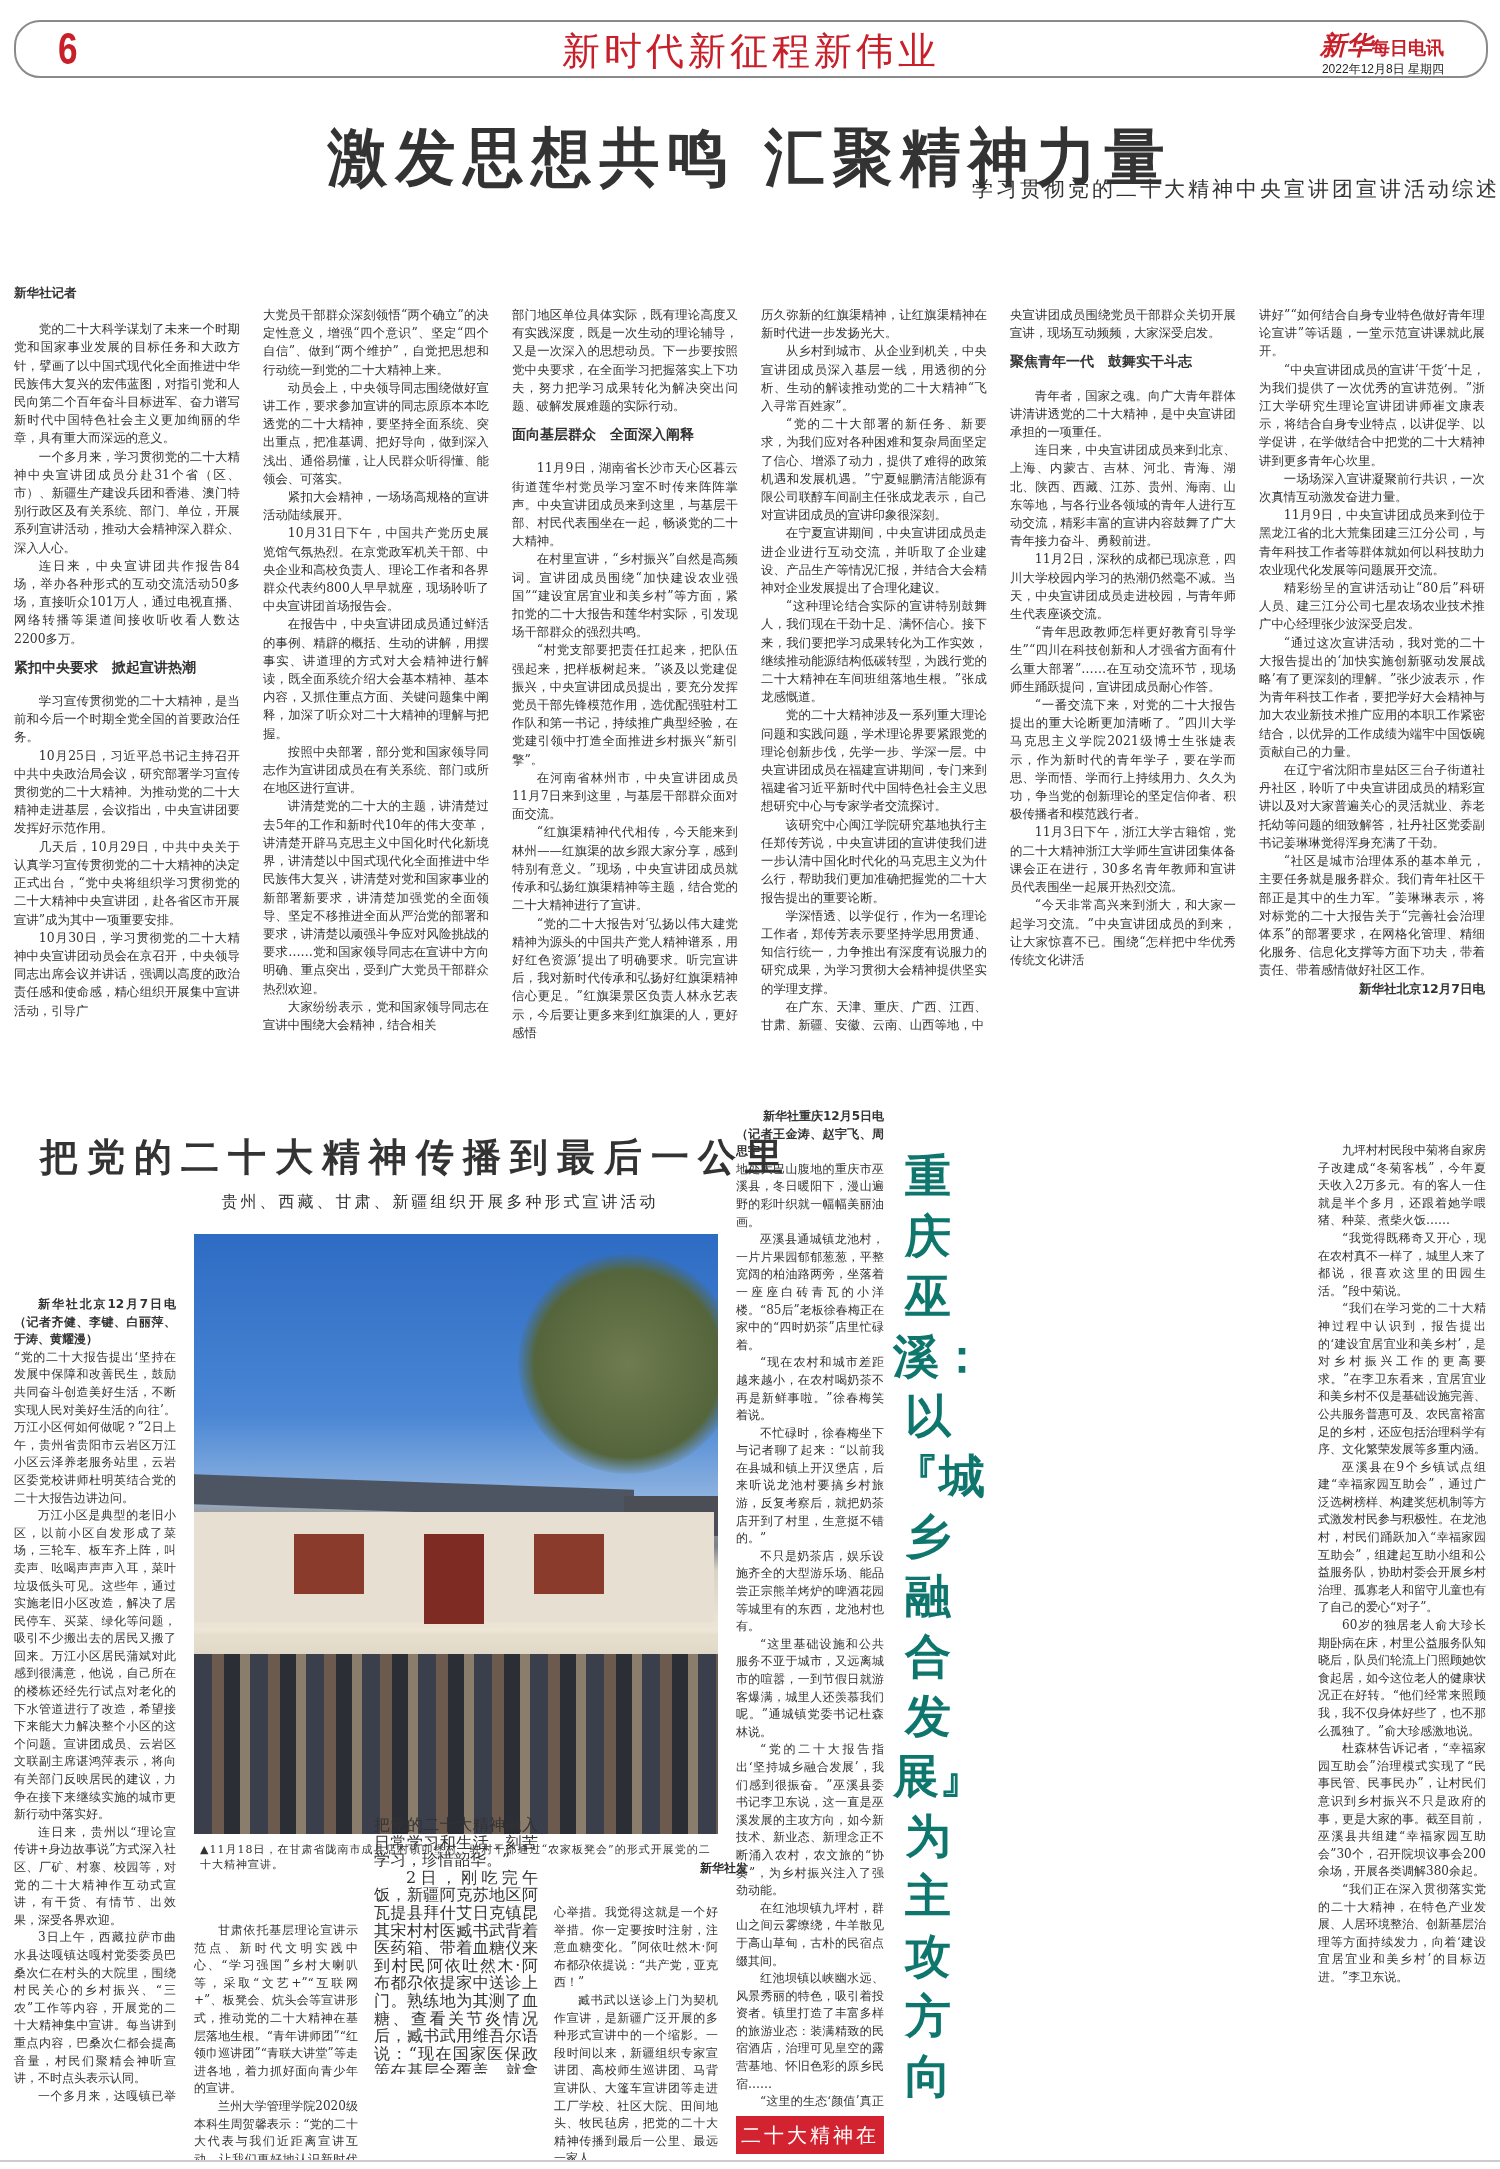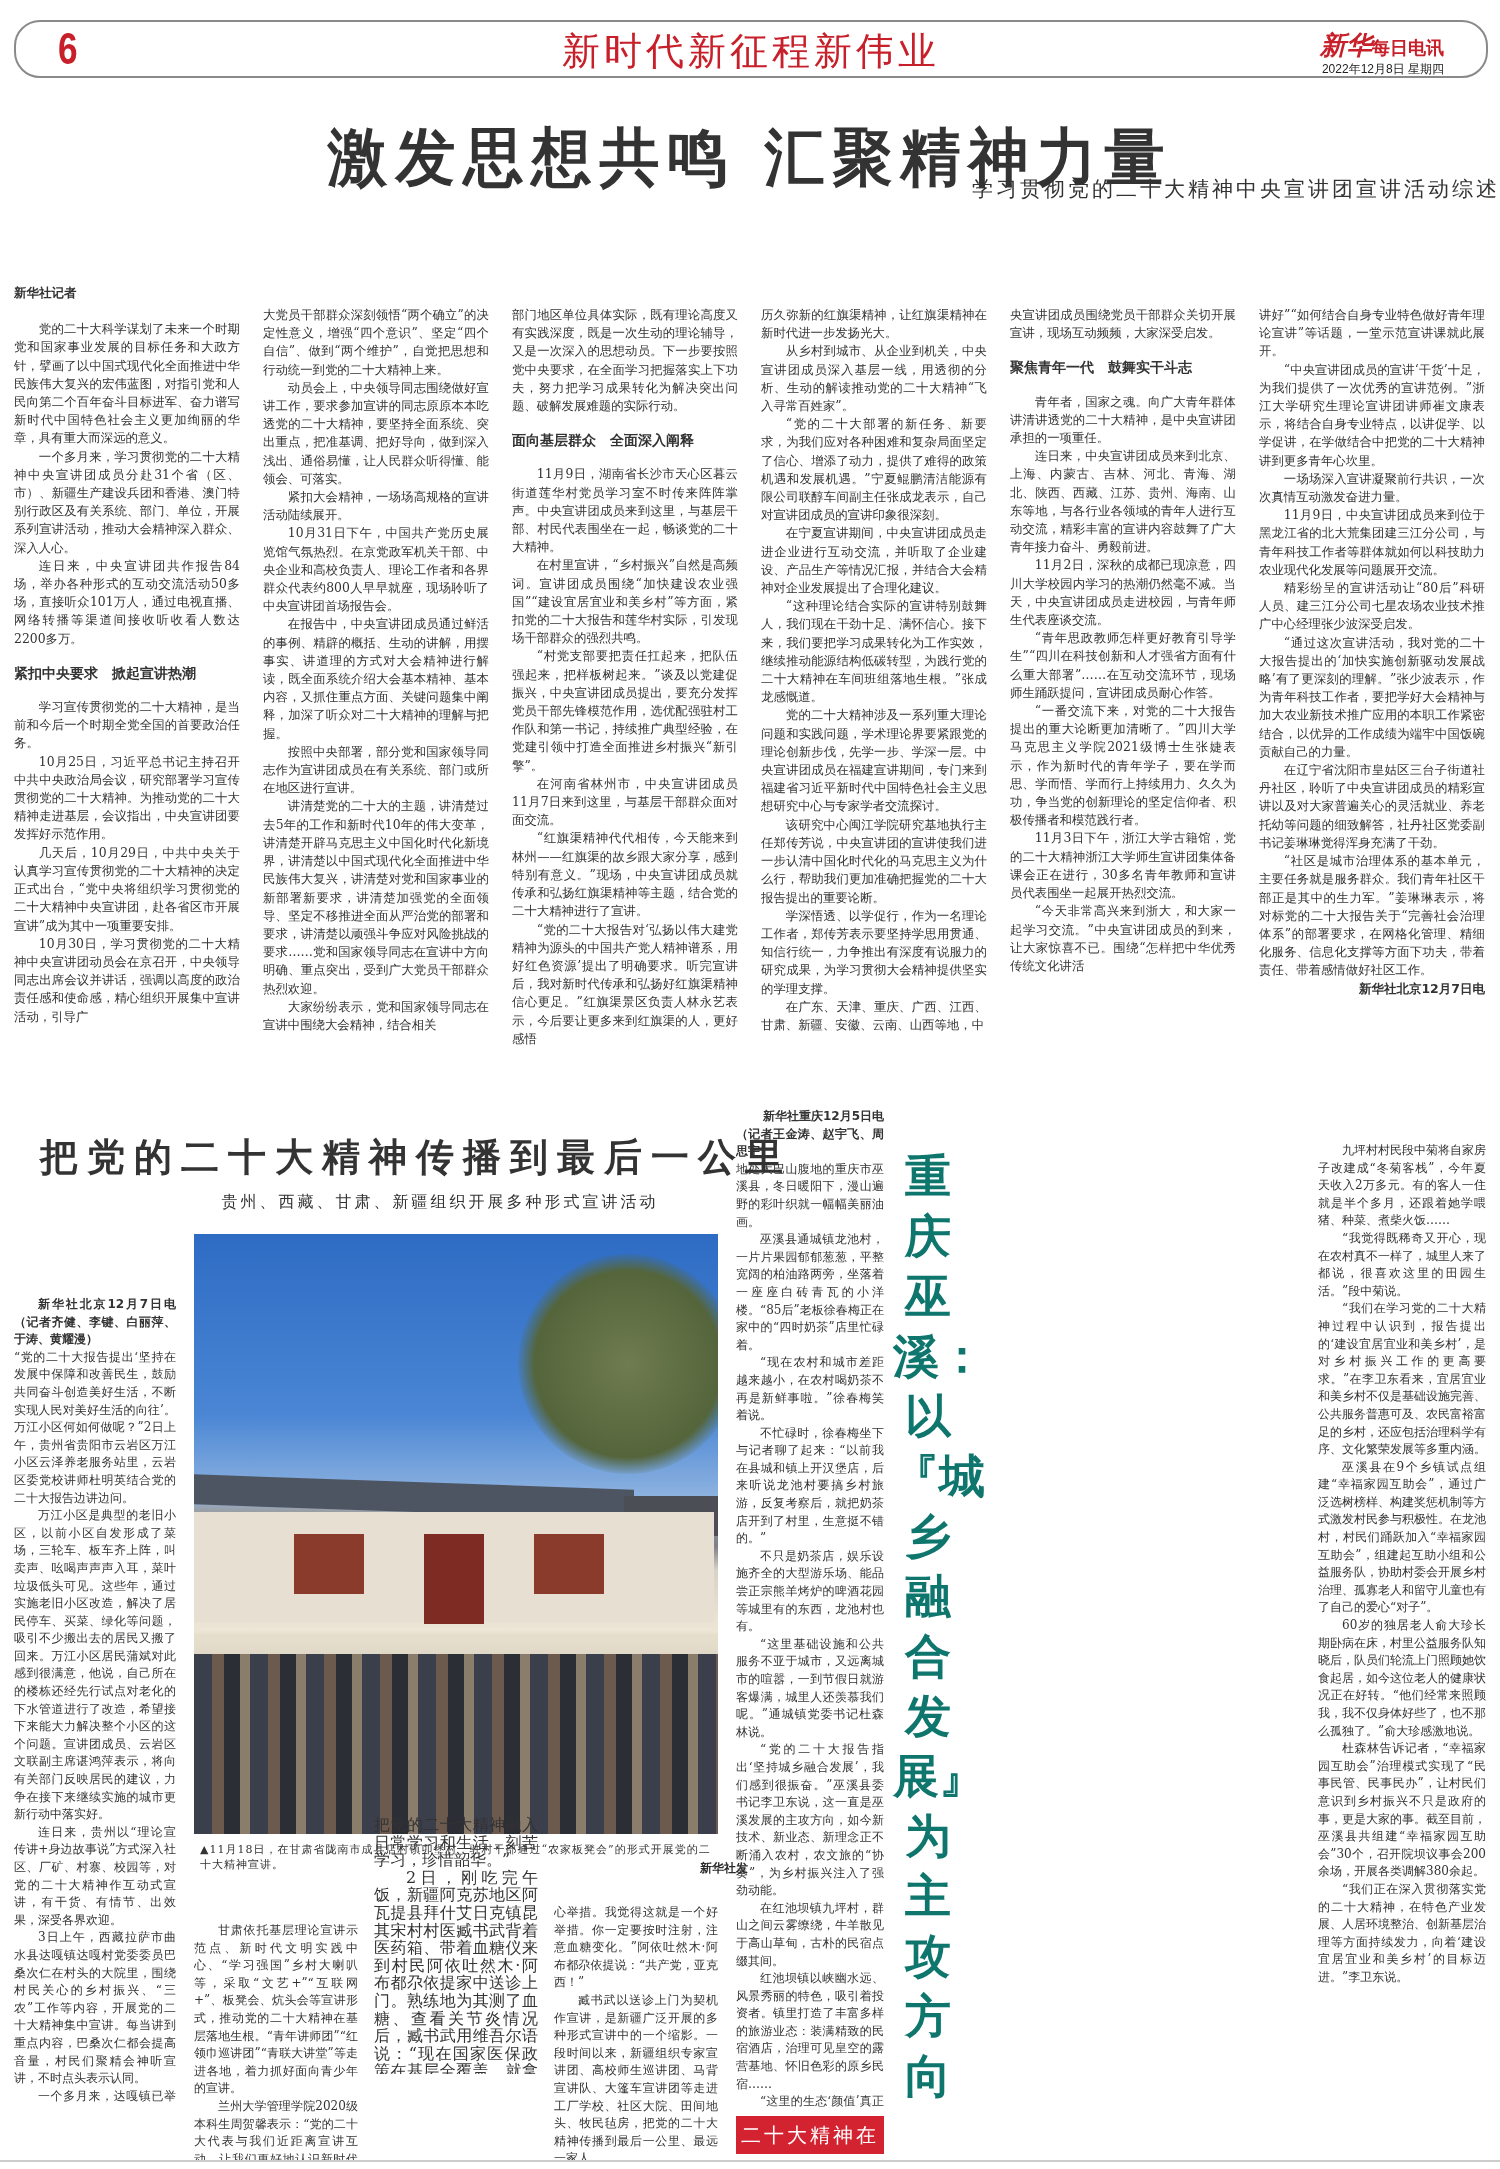--- a/index.html
+++ b/index.html
@@ -11,21 +11,21 @@
 .brand{position:absolute;right:42px;top:6px;text-align:right}
 .brand-logo{font-size:26px;font-style:italic;font-weight:bold;color:#c8202a;font-family:"DejaVu Serif",serif}
 .brand-logo span{font-size:18px;font-style:normal}
 .brand-date{font-family:"Liberation Sans",sans-serif;font-size:12px;color:#222;margin-top:-2px}
 .headline1{position:absolute;left:0;width:1500px;top:118px;text-align:center;font-size:60px;font-weight:bold;color:#333;letter-spacing:8px;font-family:"DejaVu Sans",sans-serif;transform:scaleY(1.05)}
 .subhead1{position:absolute;left:0;width:1500px;top:175px;text-align:right;font-family:"DejaVu Sans",sans-serif;font-size:21px;color:#333;letter-spacing:3px}
 .col{position:absolute;font-size:12.4px;line-height:18.2px;text-align:justify;color:#333;overflow:hidden}
 .col p{text-indent:2em}
 .col p.noind{text-indent:0}
 .byline{font-family:"DejaVu Sans",sans-serif;font-weight:bold;font-size:12.5px;margin:6px 0 18px}
-.subsec{font-family:"DejaVu Sans",sans-serif;font-weight:bold;font-size:14px;margin:16px 0 16px;text-indent:0!important;text-align:left}
+.subsec{font-family:"DejaVu Sans",sans-serif;font-weight:bold;font-size:14px;margin:10px 0 16px;text-indent:0!important;text-align:left}
 .dateline{font-family:"DejaVu Sans",sans-serif;font-weight:bold;text-align:right;font-size:12.5px}
 .headline2{position:absolute;left:40px;width:680px;top:1132px;text-align:left;font-size:38px;font-weight:bold;color:#333;letter-spacing:9px;font-family:"DejaVu Serif",serif;white-space:nowrap}
 .subhead2{position:absolute;left:0;width:880px;top:1192px;text-align:center;font-family:"DejaVu Sans",sans-serif;font-size:16px;color:#333;letter-spacing:3px}
 .photo{position:absolute;left:194px;top:1234px;width:524px;height:600px;overflow:hidden;background:linear-gradient(#2e6cc4 0%,#4a86d4 30%,#8eb3e0 44%,#9aa0a8 46%,#7b7f86 52%,#d8d2c6 56%,#ede6d6 66%,#c7bda9 72%,#a89c86 80%,#57524d 90%,#2f3442 100%)}
 .photo .tree{position:absolute;right:-20px;top:20px;width:220px;height:220px;border-radius:50%;background:radial-gradient(circle,#6f7b50 0%,#55653b 60%,rgba(80,95,60,0) 72%)}
 .photo .roof{position:absolute;left:0;top:248px;width:440px;height:30px;background:#4e5562;transform:skewY(2deg)}
 .photo .roof2{position:absolute;left:430px;top:262px;width:120px;height:40px;background:#4b4f55}
 .photo .wall{position:absolute;left:0;top:278px;width:520px;height:110px;background:#e7e0d2}
 .photo .door{position:absolute;left:230px;top:300px;width:60px;height:90px;background:#7e2b23}
 .photo .win{position:absolute;left:100px;top:300px;width:70px;height:60px;background:#8a3b2c}

